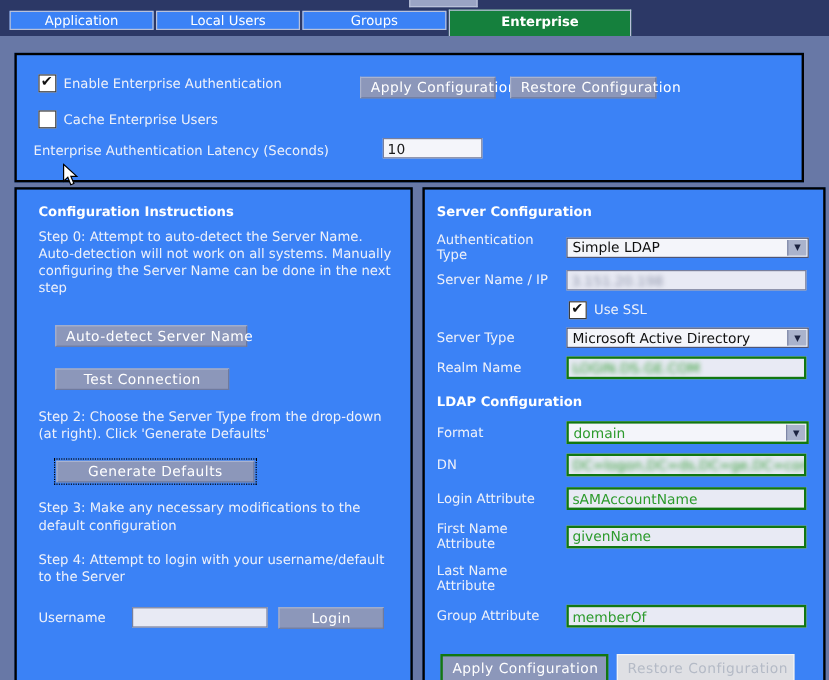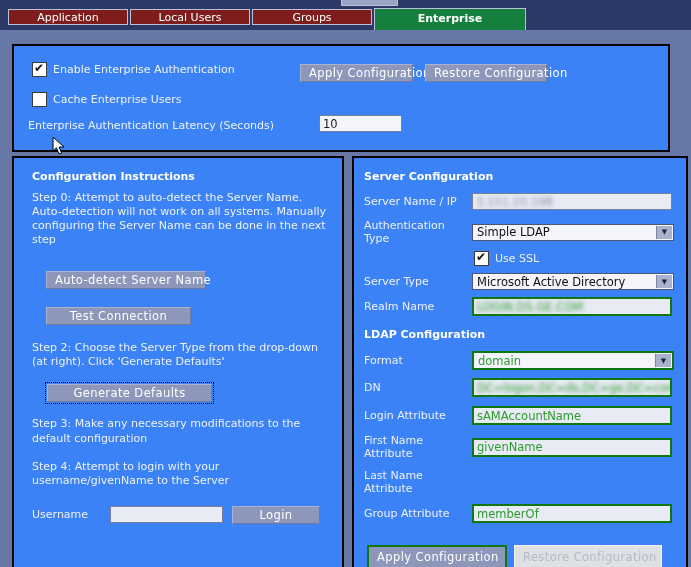--- a/index.html
+++ b/index.html
@@ -7,21 +7,21 @@
     width:691px;height:567px;position:relative;overflow:hidden;
     background:#6878a6;
     font-family:"DejaVu Sans","Liberation Sans",sans-serif;
     font-size:11px;color:#eef1fa;
     -webkit-font-smoothing:antialiased;
   }
   
   .topband{position:absolute;left:0;top:0;width:691px;height:30px;background:#2c3866;}
   .partial-btn{position:absolute;left:341px;top:0;width:55px;height:5px;background:#9aa4c4;border:1px solid #b9c1d9;border-top:none;}
   .tab{position:absolute;top:9px;height:16px;line-height:16px;text-align:center;
-       background:#7f1d1d;border:1px solid #b9c1d9;color:#fff;box-sizing:border-box;cursor:default;}
+       background:#3b82f6;border:1px solid #b9c1d9;color:#fff;box-sizing:border-box;cursor:default;}
   .tab.active{top:8px;height:22px;line-height:20px;background:#15803d;border-bottom:none;font-weight:bold;}
   
   .panel{position:absolute;border:2px solid #000000;box-sizing:border-box;background:#3b82f6;}
   #auth-panel{left:12px;top:44px;width:658px;height:108px;}
   #left-panel{left:12px;top:156px;width:332px;height:420px;padding:12px 14px 0 18px;}
   #right-panel{left:352px;top:156px;width:336px;height:420px;padding:12px 12px 0 10px;}
   .heading{font-weight:bold;font-size:11px;color:#ffffff;}
   .step{line-height:1.28;margin:0;}
   
   .btn{display:inline-block;background:#8c97ba;color:#fff;text-align:center;
@@ -86,45 +86,45 @@
 </div>
 
 <div class="panel" id="left-panel">
   <div class="heading" style="margin-bottom:8px;">Configuration Instructions</div>
   <p class="step" style="margin-bottom:24px;">Step 0: Attempt to auto-detect the Server Name. Auto-detection will not work on all systems. Manually configuring the Server Name can be done in the next step</p>
   <div class="btn" style="width:160px;margin-left:14px;margin-bottom:18px;">Auto-detect Server Name</div>
   <div class="btn" style="width:145px;margin-left:14px;margin-bottom:16px;">Test Connection</div>
   <p class="step" style="margin-bottom:15px;">Step 2: Choose the Server Type from the drop-down (at right). Click 'Generate Defaults'</p>
   <div class="btn dotted" style="width:165px;margin-left:15px;margin-bottom:15px;">Generate Defaults</div>
   <p class="step" style="margin-bottom:14px;">Step 3: Make any necessary modifications to the default configuration</p>
-  <p class="step" style="margin-bottom:18px;">Step 4: Attempt to login with your username/givenName to the Server</p>
+  <p class="step" style="margin-bottom:18px;">Step 4: Attempt to login with your username/default to the Server</p>
   <div class="lrow">
     <span class="lbl">Username</span>
     <div class="textbox" style="width:113px;"></div>
     <div class="btn" style="width:88px;margin-left:9px;">Login</div>
   </div>
   
   
 </div>
 
 <div class="panel" id="right-panel">
   <div class="heading" style="margin-bottom:10px;">Server Configuration</div>
 
-  <div class="srow">
-    <span class="lbl">Server Name / IP</span>
-    <div class="textbox ctl-input">
-      <span class="blurred graytext">3.151.20.198</span>
-    </div>
-  </div>
-
   <div class="srow" style="margin-bottom:6px;">
     <span class="lbl">Authentication Type</span>
     <div class="select ctl-select">
       <span>Simple LDAP</span>
       <span class="arrow"></span>
+    </div>
+  </div>
+
+  <div class="srow">
+    <span class="lbl">Server Name / IP</span>
+    <div class="textbox ctl-input">
+      <span class="blurred graytext">3.151.20.198</span>
     </div>
   </div>
 
   <div class="cbrow" style="margin:0 0 7px 110px;">
     <span class="checkbox checked"></span>
     <span>Use SSL</span>
   </div>
 
   <div class="srow" style="margin-bottom:7px;">
     <span class="lbl">Server Type</span>

